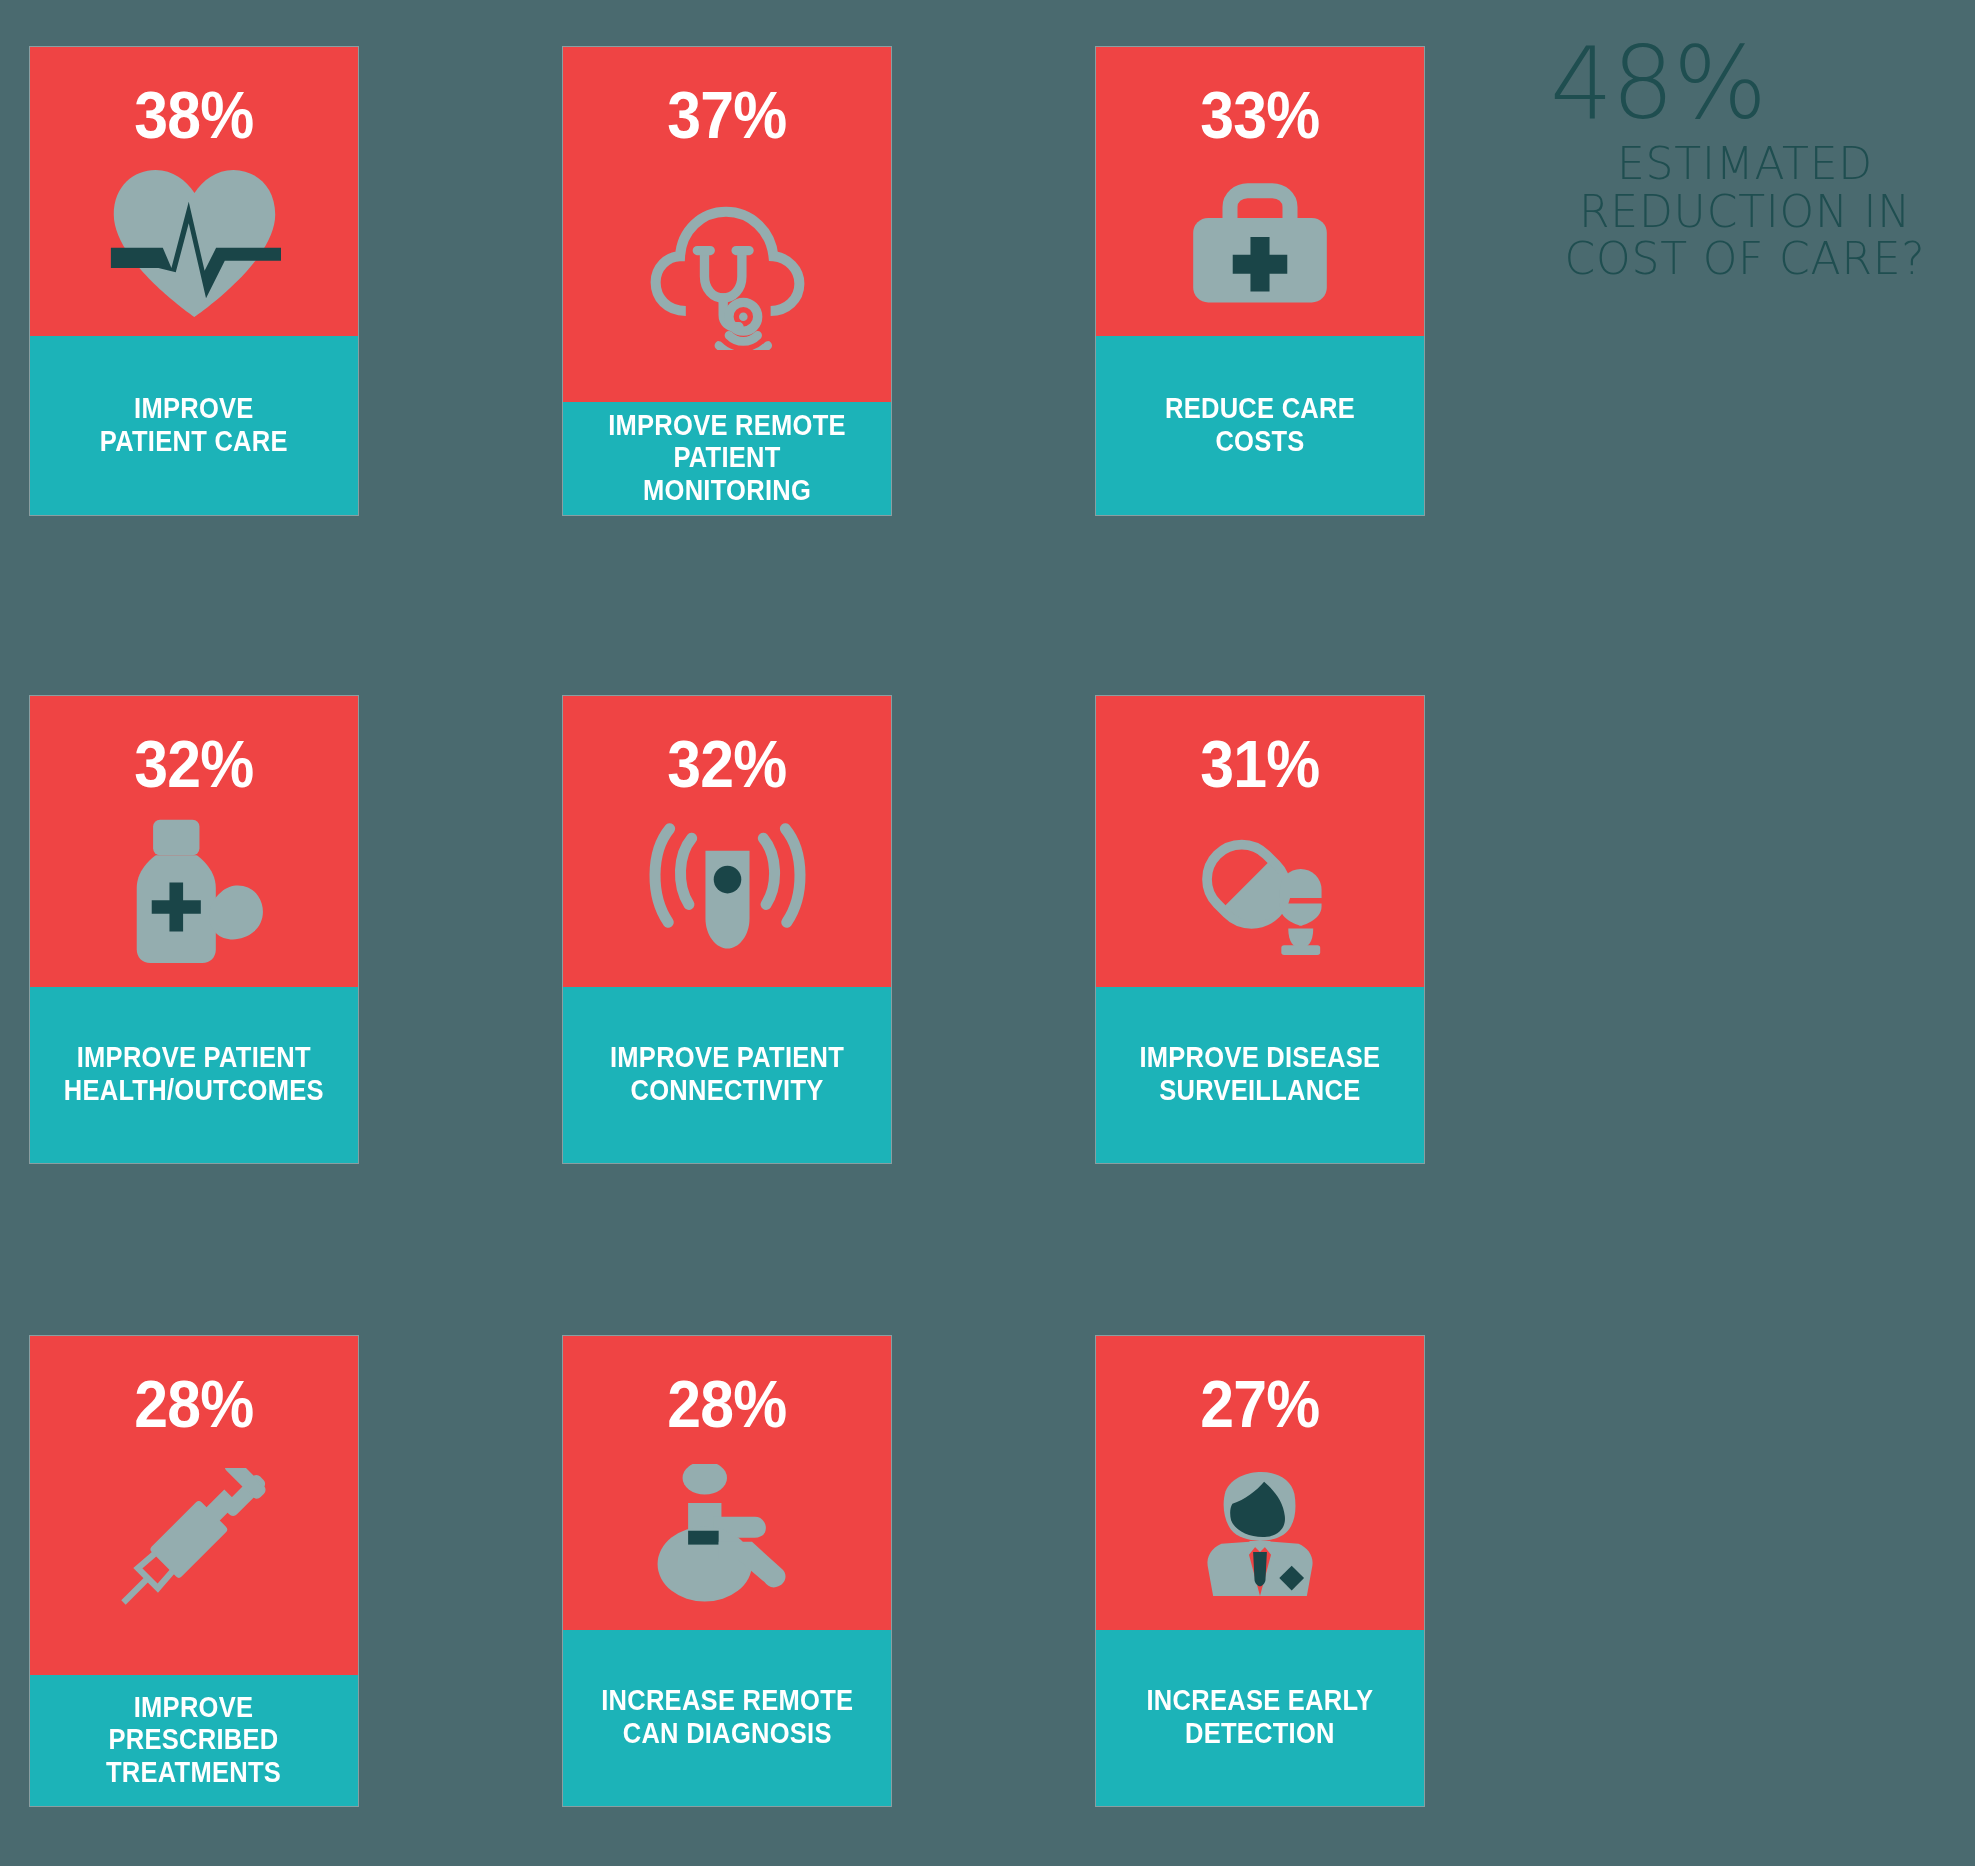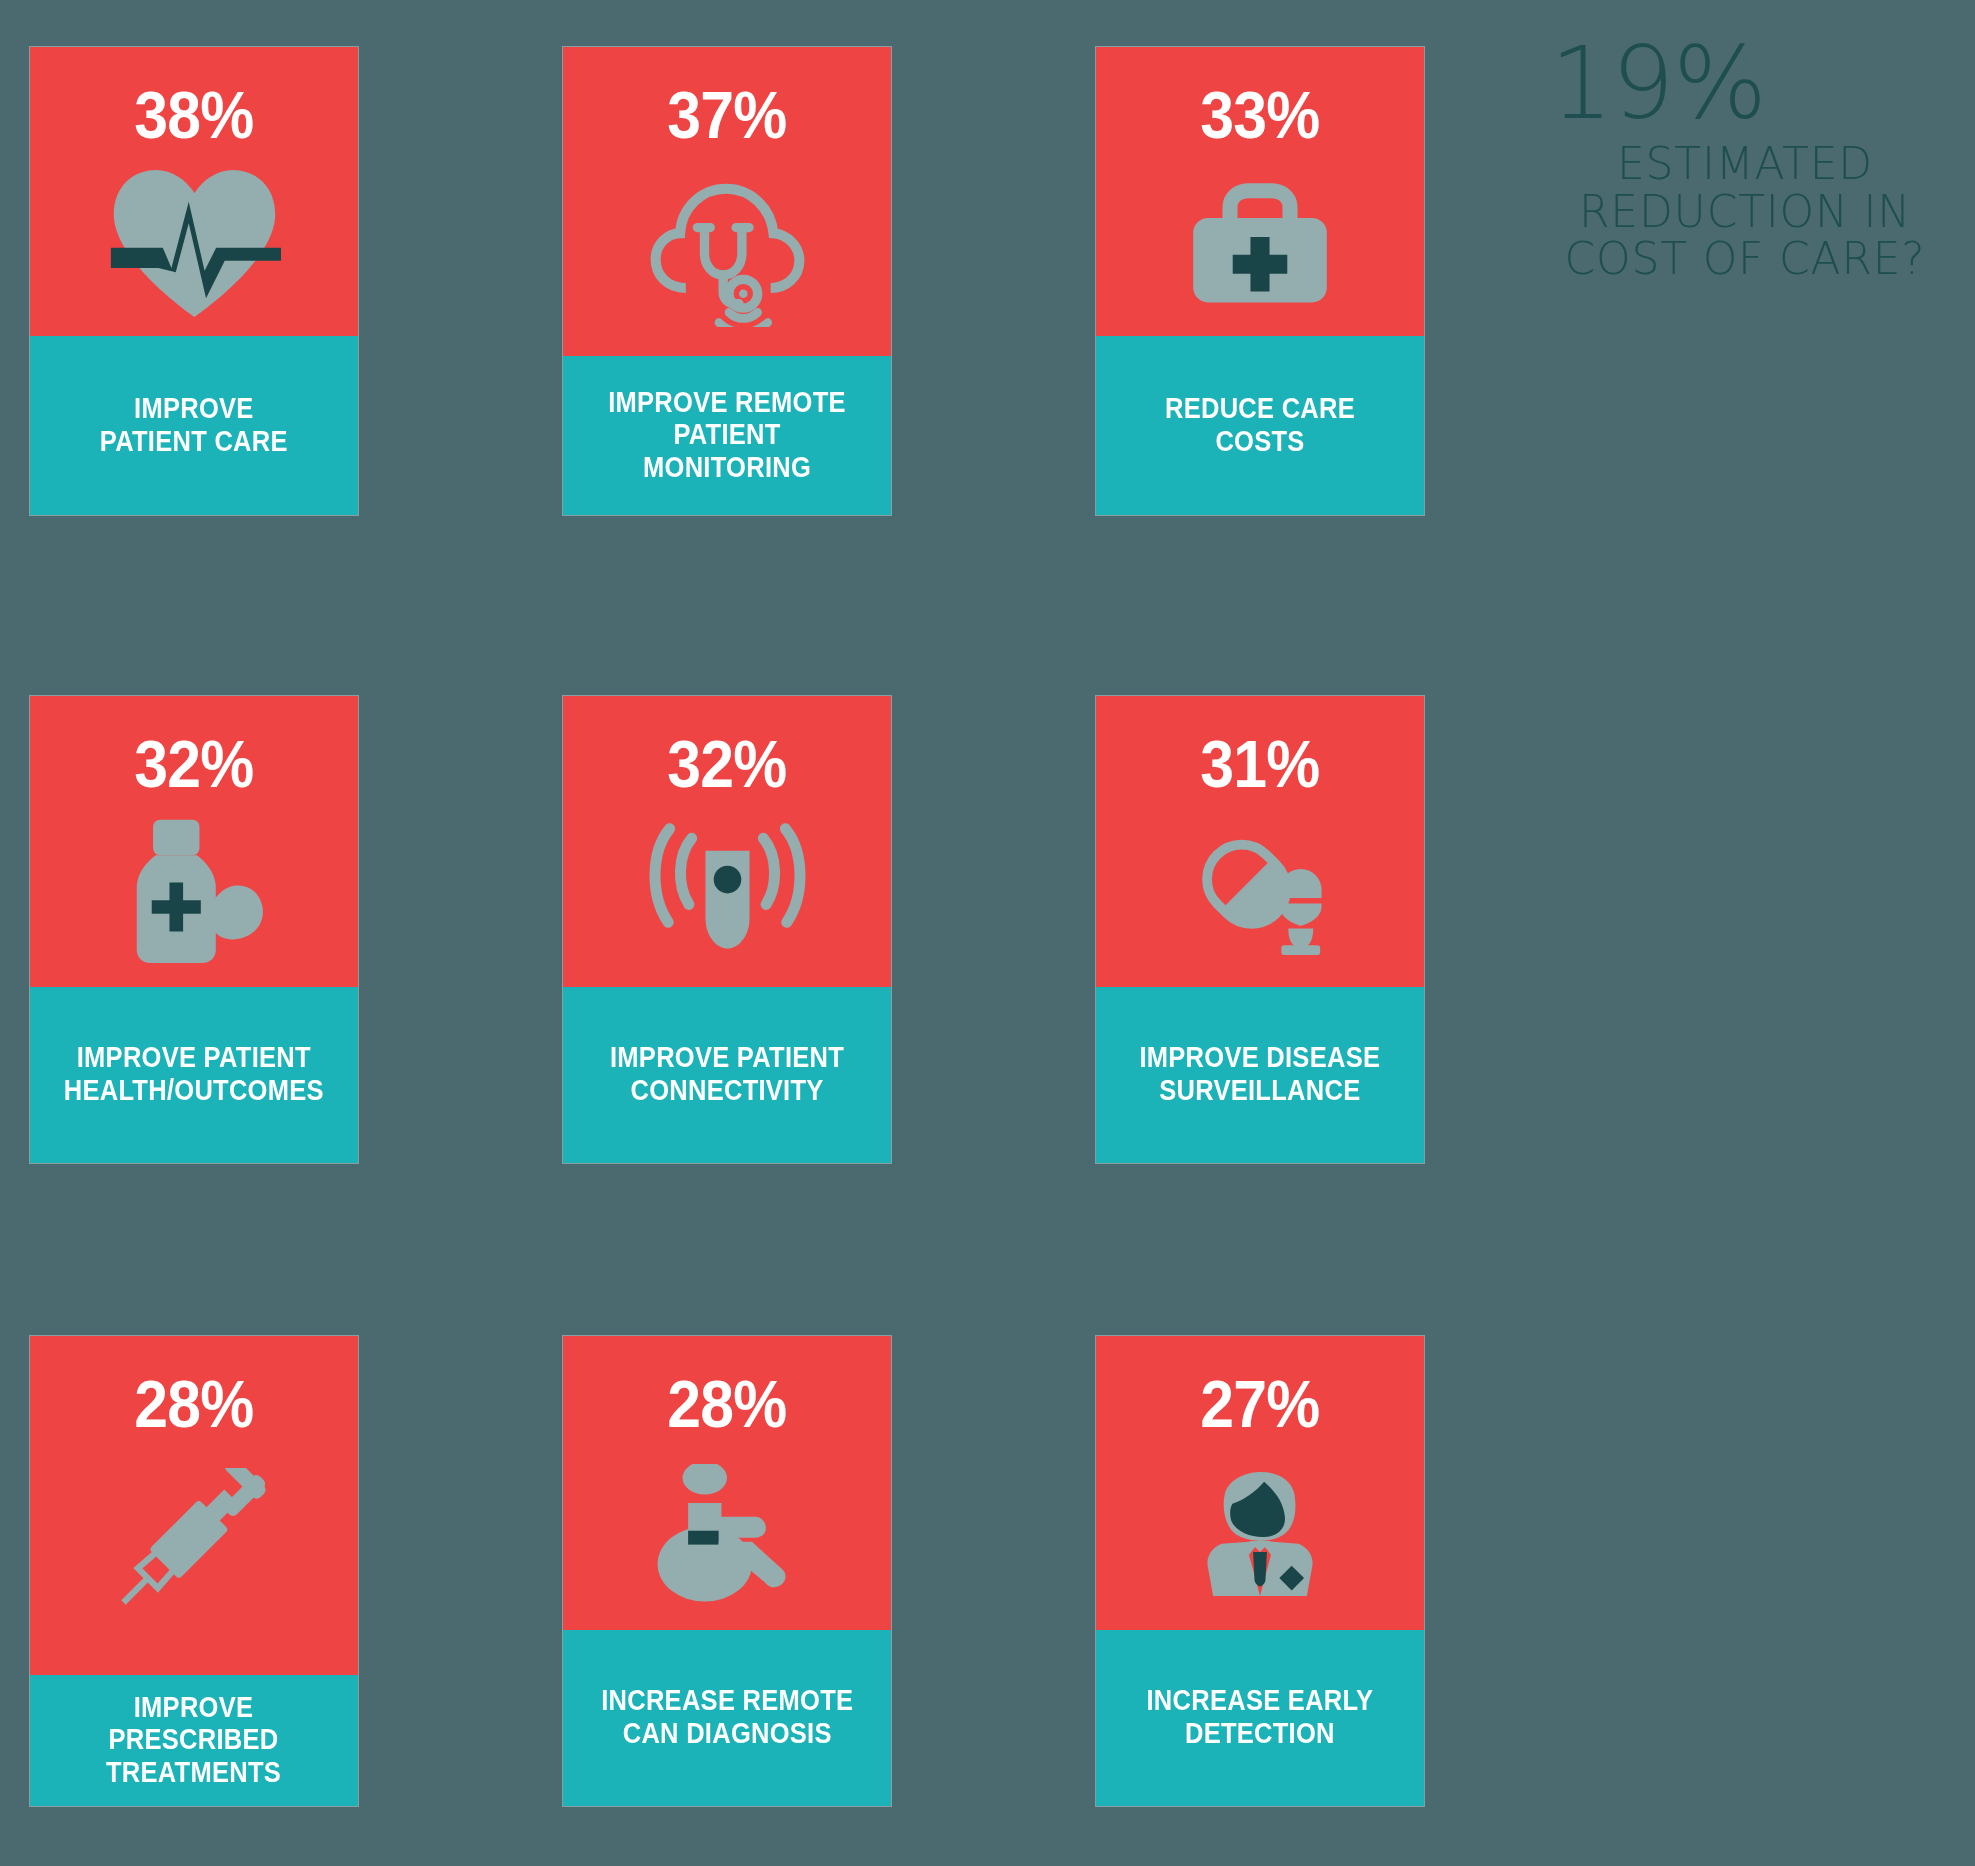--- a/index.html
+++ b/index.html
@@ -73,21 +73,21 @@
   
   .r1 { top: 47px;   height: 468px; }
   .r2 { top: 696px;  height: 467px; }
   .r3 { top: 1336px; height: 470px; }
   .c1 { left: 30px; }
   .c2 { left: 563px; justify-content: space-between; }
   .c3 { left: 1096px; }
 
   
   .band-2 { height: 179px; }
-  .band-3 { height: 159px; }
+  .band-3 { height: 113px; }
   .band-2b { height: 176px; }
   .band-3b { height: 131px; }
 
   .pad-top-1 { padding-top: 35px; }
 
   
   #stat-block {
     position: absolute;
     left: 1550px;
     top: 39px;
@@ -304,20 +304,20 @@
         </svg>
       </div>
     </div>
     <div class="card-band band-2b">
       <span class="lbl">INCREASE EARLY
 DETECTION</span>
     </div>
   </div>
 
   <div id="stat-block">
-    <div id="stat-pct">19%</div>
+    <div id="stat-pct">48%</div>
     <div id="stat-caption">ESTIMATED
 REDUCTION IN
 COST OF CARE?</div>
   </div>
 
 </div>
 
 
 </body></html>

